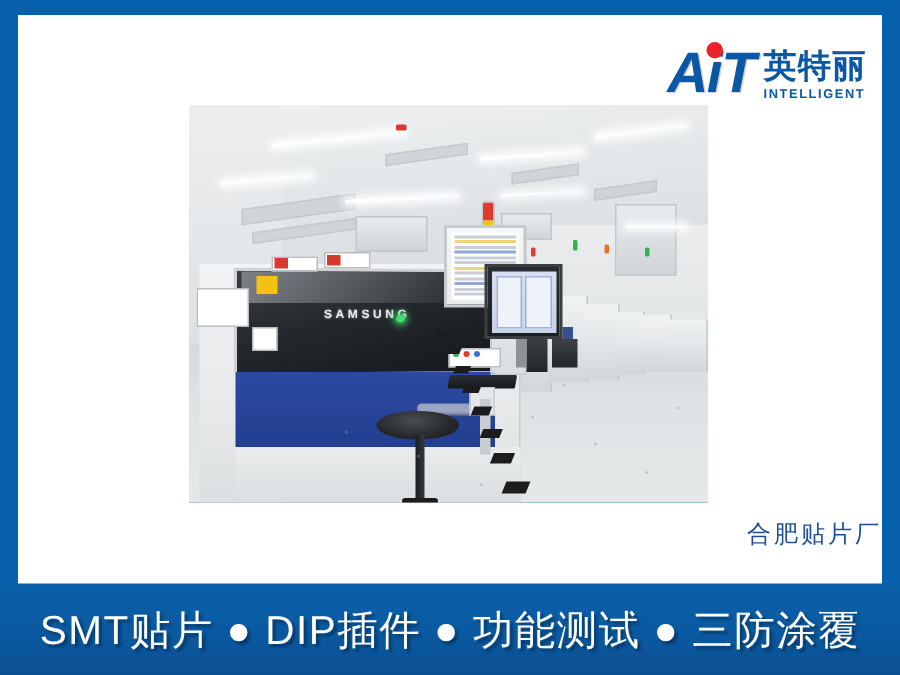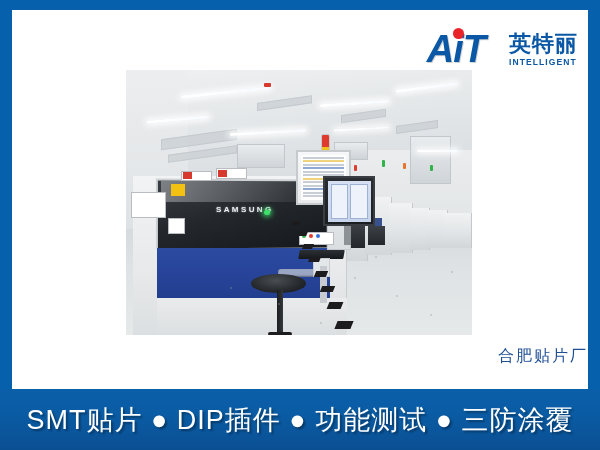--- a/index.html
+++ b/index.html
@@ -22,21 +22,21 @@
     overflow: hidden;
   }
 
   
   #logo {
     position: absolute;
     right: 10px; top: 14px;
     height: 50px;
     display: flex;
     align-items: center;
-    gap: 24px;
+    gap: 6px;
   }
   .logo-mark {
     position: relative;
     font-size: 38px;
     font-weight: bold;
     font-style: italic;
     letter-spacing: -1px;
     line-height: 1;
     color: #0a57a5;
     font-family: "Liberation Sans", "DejaVu Sans", sans-serif;

